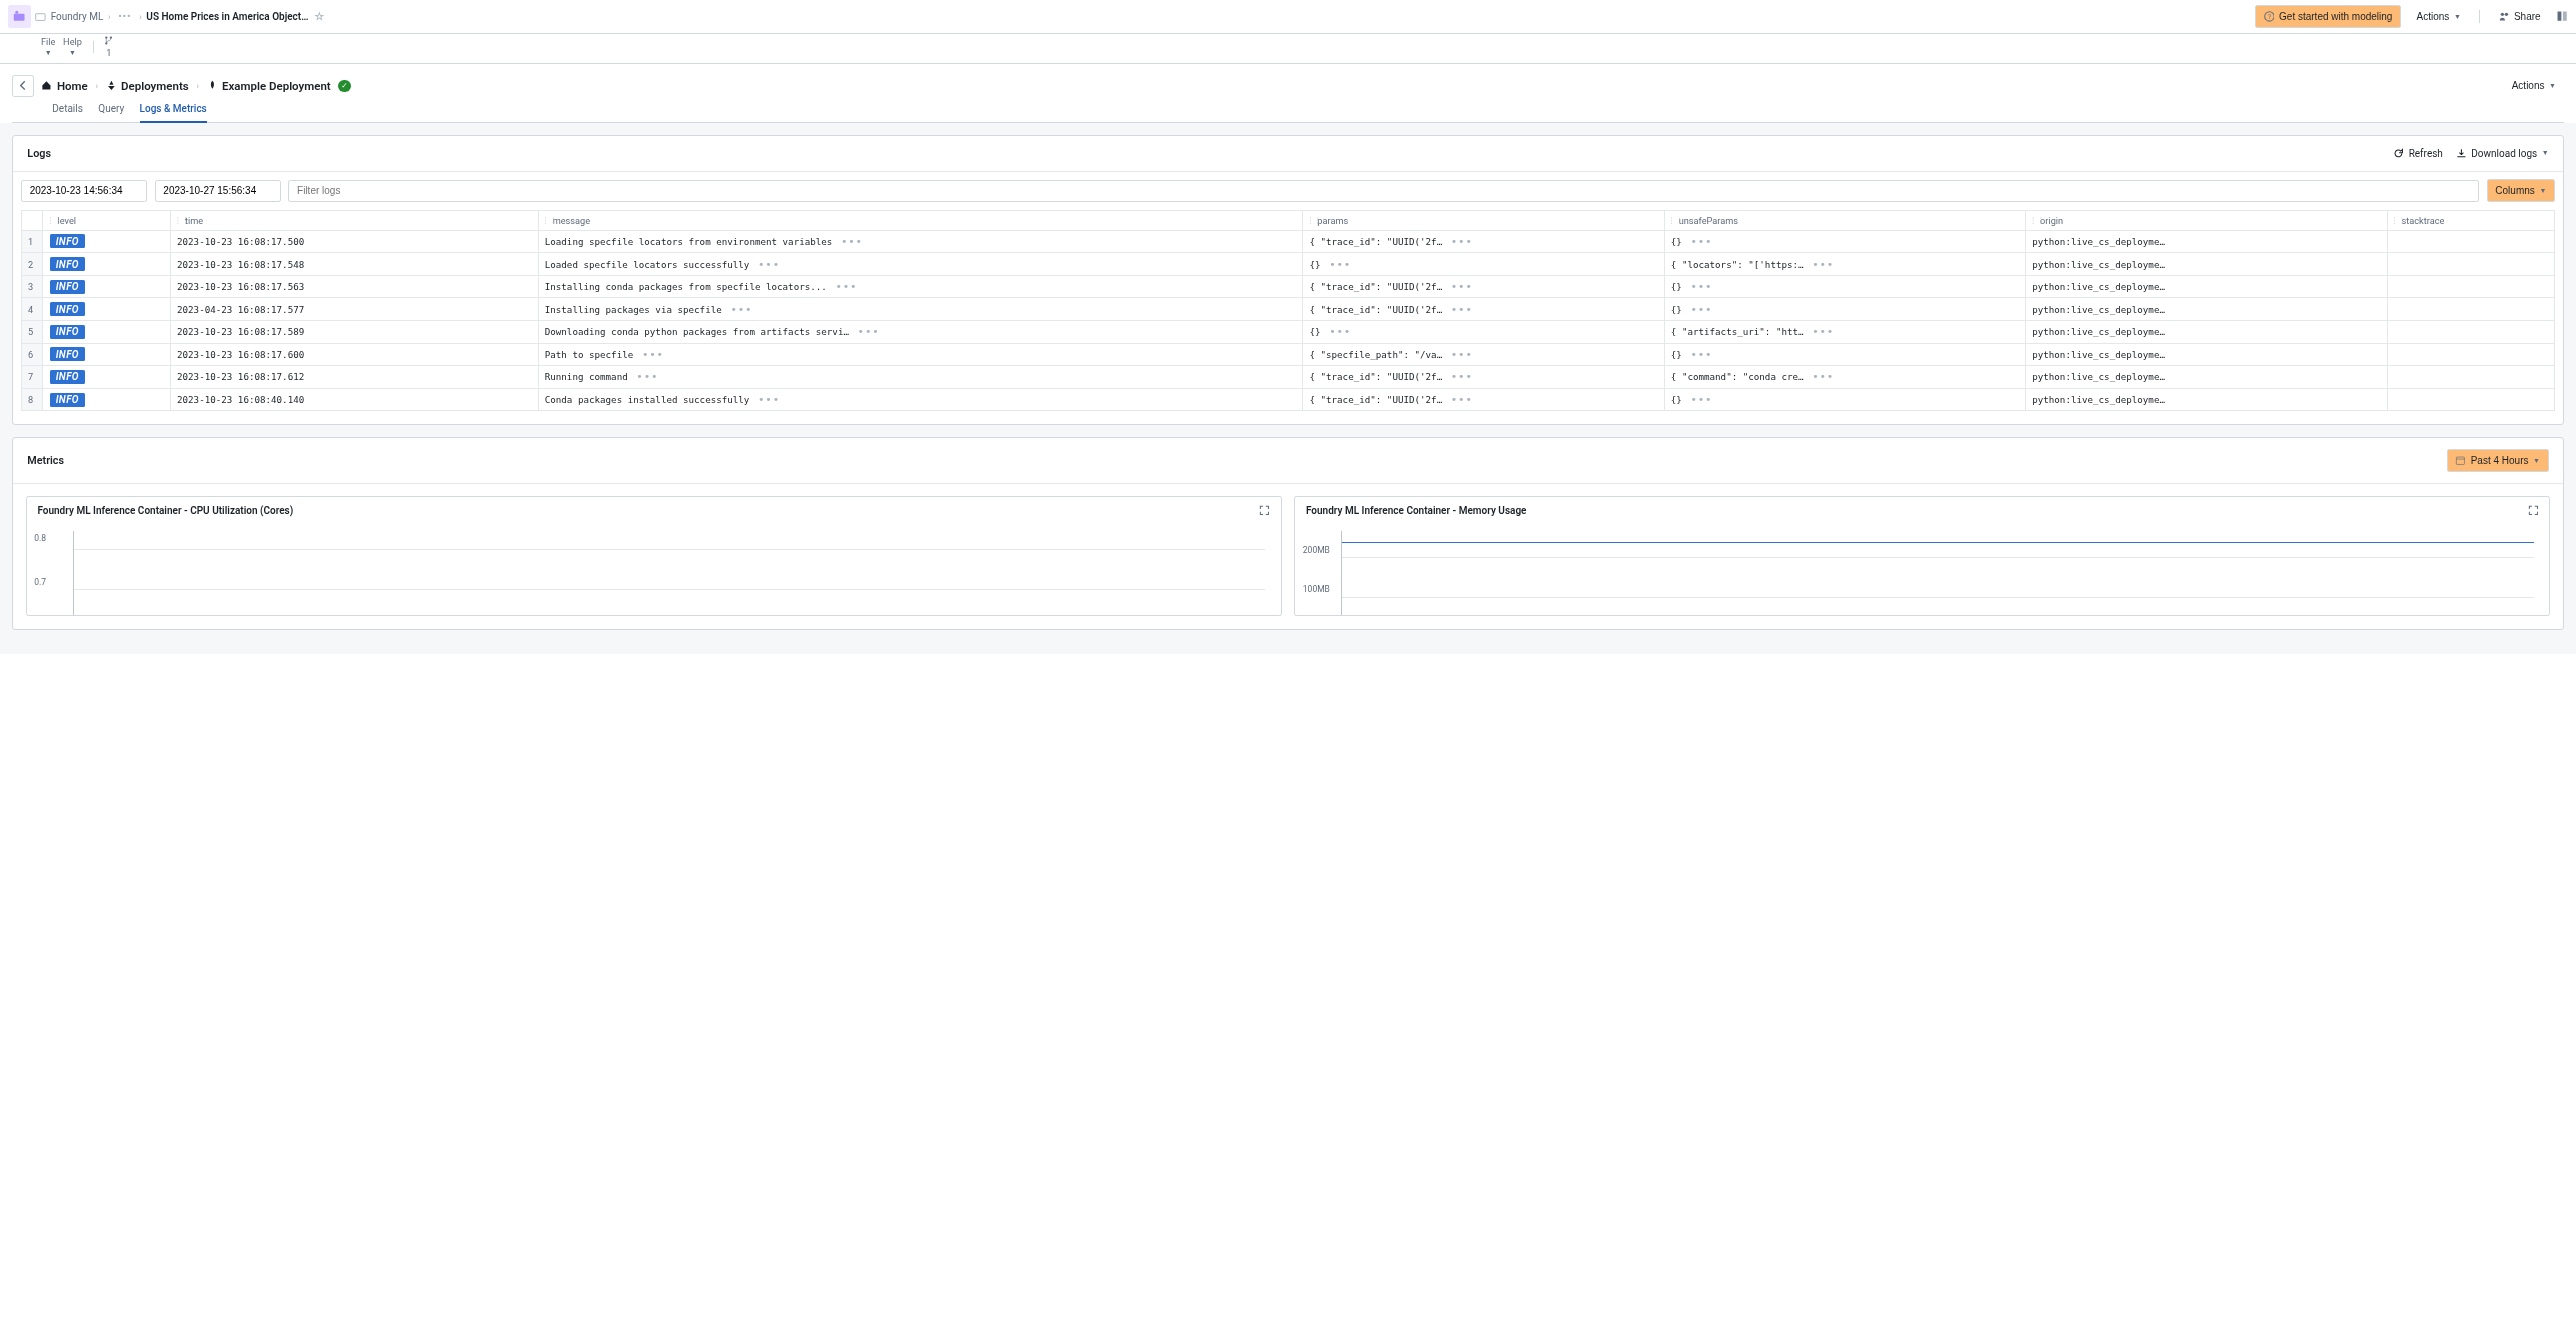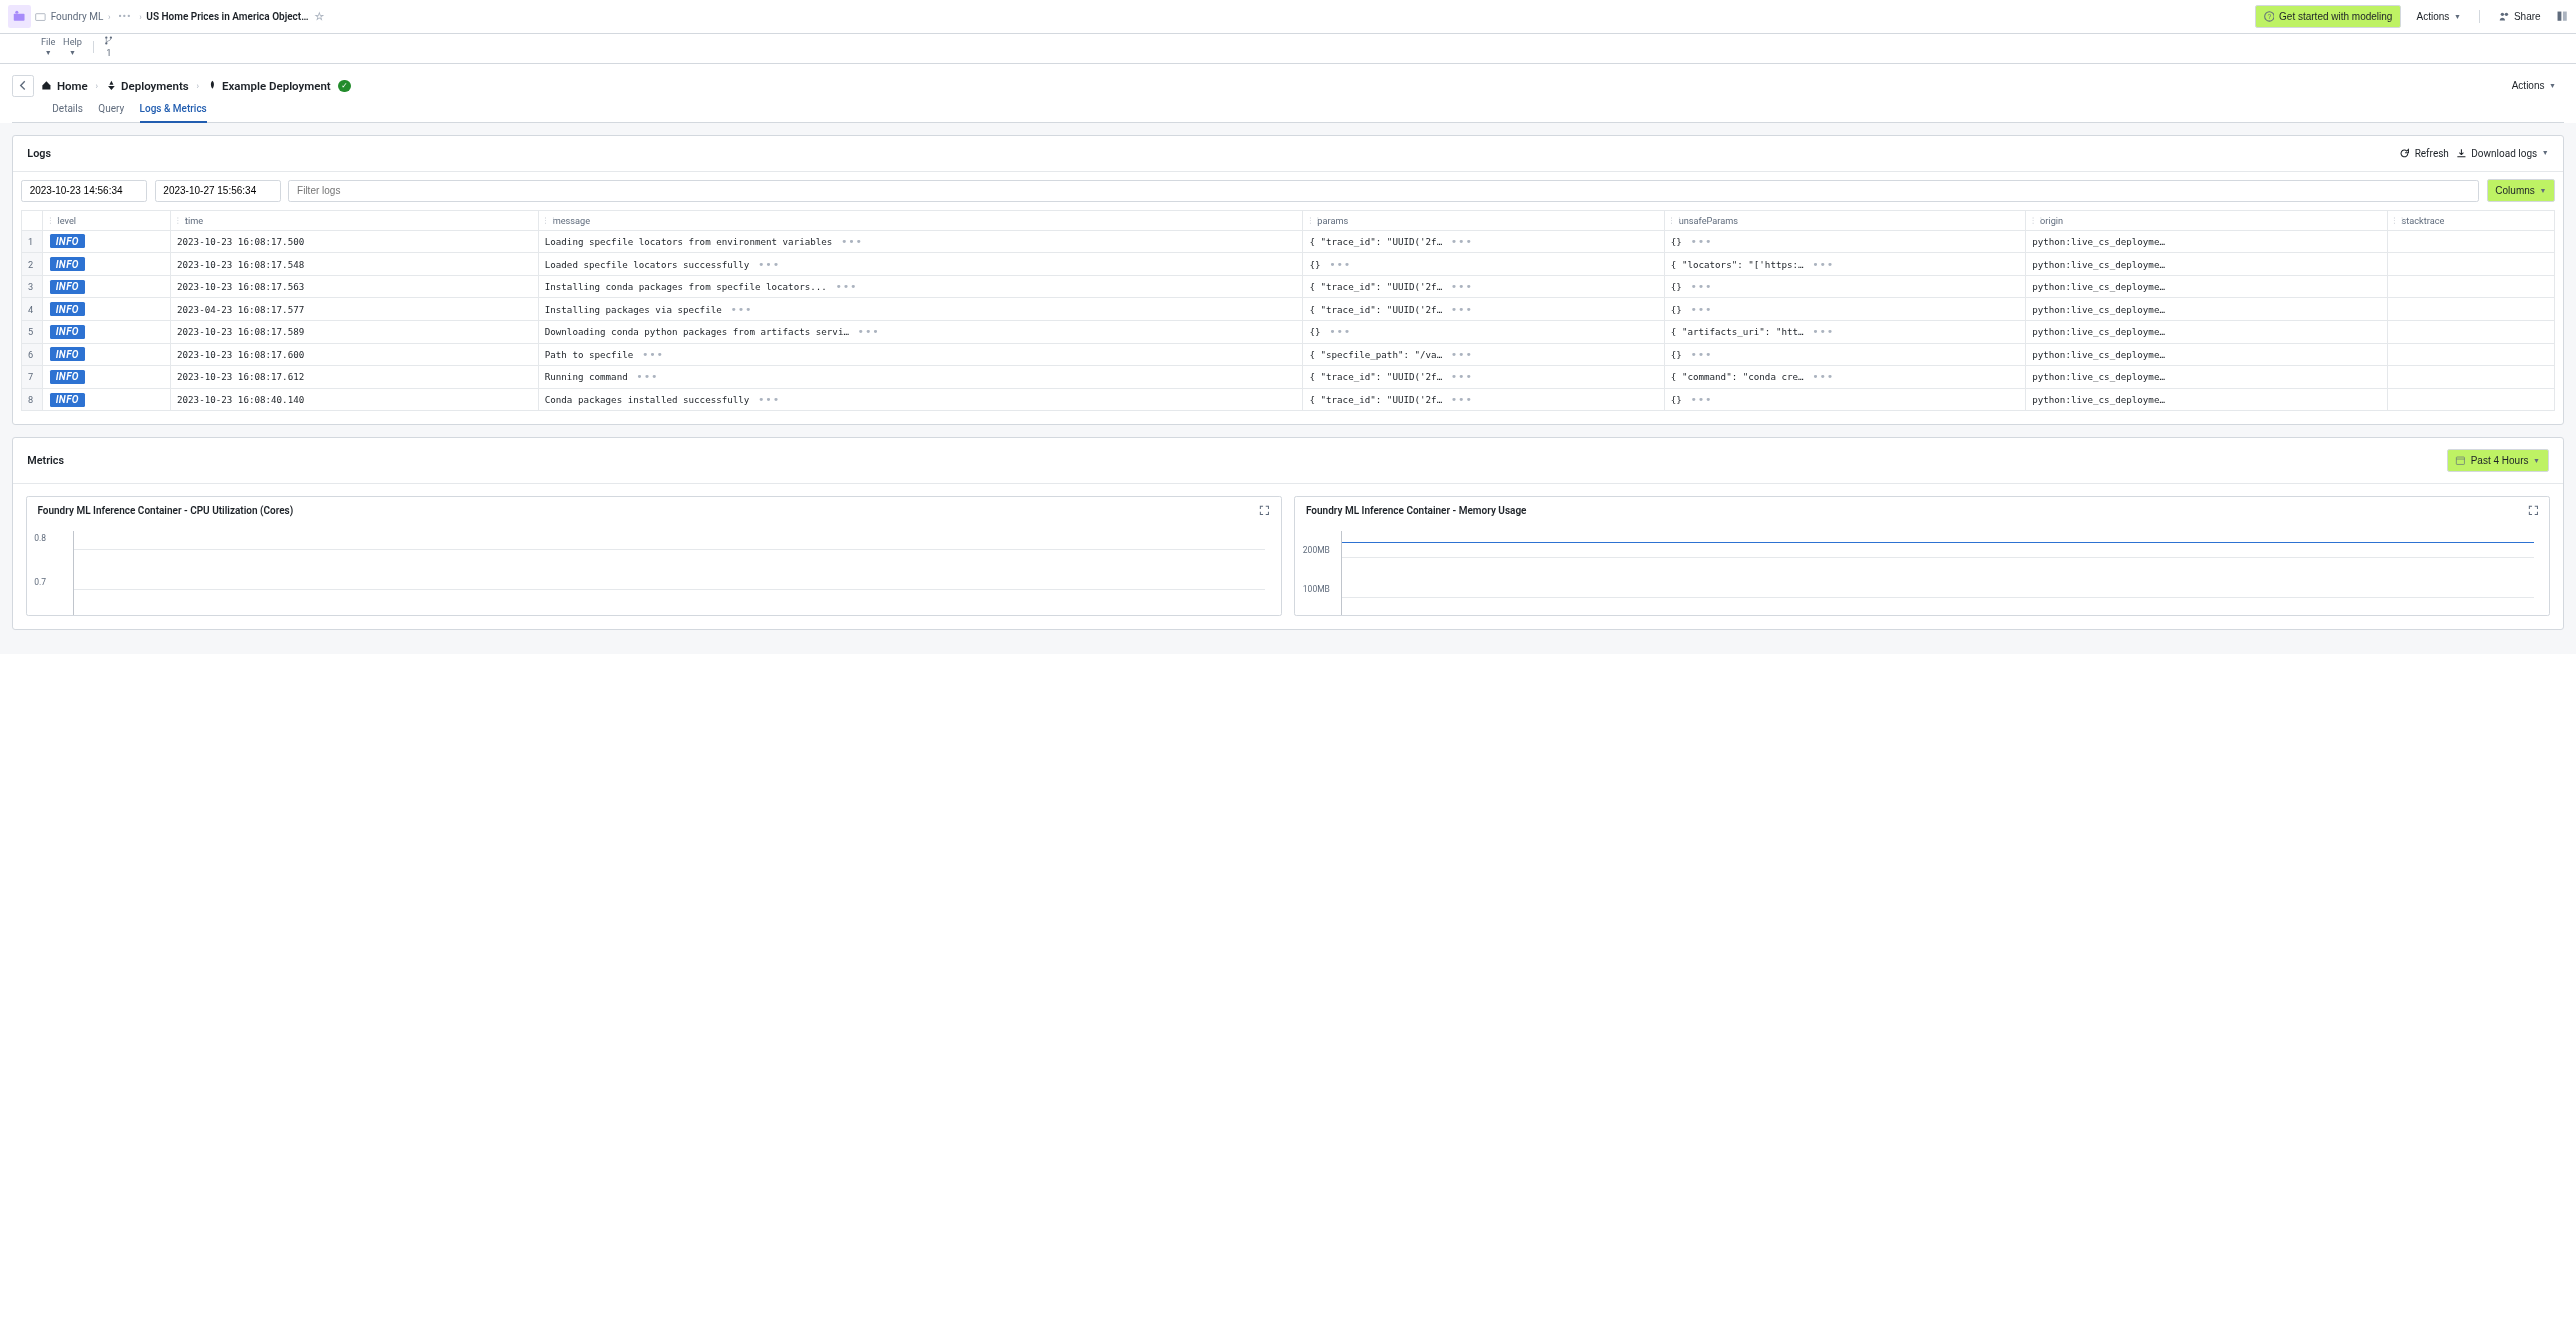--- a/index.html
+++ b/index.html
@@ -7,21 +7,21 @@
   
   .topbar { display: flex; align-items: center; height: 34px; border-bottom: 0.8px solid #d3d8de; padding: 0 7.7px; }
   .topbar-left { display: flex; align-items: center; gap: 4.6px; flex: 1; }
   .app-icon { width: 23px; height: 23px; background: #eee6ff; border-radius: 2.3px; display: flex; align-items: center; justify-content: center; color: #7a5bd1; }
   .breadcrumb-top { display: flex; align-items: center; gap: 4.6px; color: #5f6b7c; }
   .breadcrumb-top a { color: #5f6b7c; text-decoration: none; }
   .chev { color: #abb3bf; font-size: 8.5px; }
   .title-row { display: flex; align-items: center; gap: 6.1px; font-weight: 600; color: #1c2127; }
   .star { color: #abb3bf; font-size: 10.8px; }
   .topbar-right { display: flex; align-items: center; gap: 7.7px; }
-  .btn { display: inline-flex; align-items: center; gap: 4.6px; height: 23px; padding: 0 7.7px; border: 0.8px solid #d3d8de; border-radius: 2.3px; background: #bef264; cursor: pointer; color: #1c2127; font-size: 10px; }
+  .btn { display: inline-flex; align-items: center; gap: 4.6px; height: 23px; padding: 0 7.7px; border: 0.8px solid #d3d8de; border-radius: 2.3px; background: #fdba74; cursor: pointer; color: #1c2127; font-size: 10px; }
   .btn.plain { border: none; background: transparent; }
   .menubar { display: flex; align-items: center; gap: 7.7px; padding: 1.5px 10.8px 4.6px 41px; color: #5f6b7c; font-size: 9.2px; border-bottom: 0.8px solid #d3d8de; }
   .menubar .menu-item { display: flex; align-items: center; gap: 2.3px; cursor: pointer; flex-direction: column; }
   .divider { width: 0.8px; height: 12.3px; background: #d3d8de; margin: 0 3.1px; }
   
   .page-head { padding: 10.8px 12.3px 0 12.3px; }
   .page-bc { display: flex; align-items: center; gap: 7.7px; }
   .back-btn { width: 21.5px; height: 21.5px; border: 0.8px solid #d3d8de; border-radius: 2.3px; display:flex; align-items:center; justify-content:center; cursor:pointer; color:#5f6b7c; }
   .bc-link { display: flex; align-items: center; gap: 4.6px; font-weight: 600; font-size: 11.5px; color: #1c2127; }
   .bc-link.crumb { font-weight: 600; }
@@ -30,21 +30,21 @@
   .created { color: #5f6b7c; font-size: 10px; padding: 7.7px 0 6.1px 34px; }
   
   .tabs { display: flex; gap: 15.4px; padding: 0 0 0 40px; border-bottom: 0.8px solid #d3d8de; }
   .tab { padding: 6.1px 0; cursor: pointer; color: #5f6b7c; font-size: 10px; }
   .tab.active { color: #215db0; border-bottom: 2.3px solid #215db0; font-weight: 500; margin-bottom: -0.8px; }
   
   .content { background: #f6f7f9; padding: 12.3px; }
   .panel { background: #fff; border: 0.8px solid #d3d8de; border-radius: 3.1px; margin-bottom: 12.3px; }
   .panel-head { display: flex; align-items: center; padding: 10.8px 14px; border-bottom: 0.8px solid #e5e8eb; }
   .panel-title { font-weight: 600; font-size: 10.8px; }
-  .panel-actions { margin-left: auto; display: flex; gap: 7px; align-items: center; color: #1c2127; }
+  .panel-actions { margin-left: auto; display: flex; gap: 13px; align-items: center; color: #1c2127; }
   .panel-actions .act { display: flex; align-items: center; gap: 4.6px; cursor: pointer; font-size: 10px; }
   
   .filter-row { display: flex; gap: 7.7px; padding: 7.7px 7.7px; align-items: center; }
   .date-input { border: 0.8px solid #d3d8de; border-radius: 2.3px; padding: 4.6px 7.7px; width: 126px; font-size: 10px; }
   .filter-input { border: 0.8px solid #d3d8de; border-radius: 2.3px; padding: 4.6px 7.7px; flex: 1; font-size: 10px; color:#5f6b7c; }
   
   .log-table { width: calc(100% - 15.4px); margin: 0 7.7px 12.3px 7.7px; border: 0.8px solid #d3d8de; border-collapse: collapse; }
   .log-table th, .log-table td { border: 0.8px solid #e5e8eb; padding: 3.8px 6.1px; text-align: left; font-size: 9.2px; white-space: nowrap; overflow: hidden; text-overflow: ellipsis; }
   .log-table th { font-weight: 400; color: #5f6b7c; background: #fff; position: relative; padding-left: 14px; }
   .log-table th .grip { position: absolute; left: 3.1px; top: 50%; transform: translateY(-50%); color: #c0c5cc; font-size: 7.7px; }

